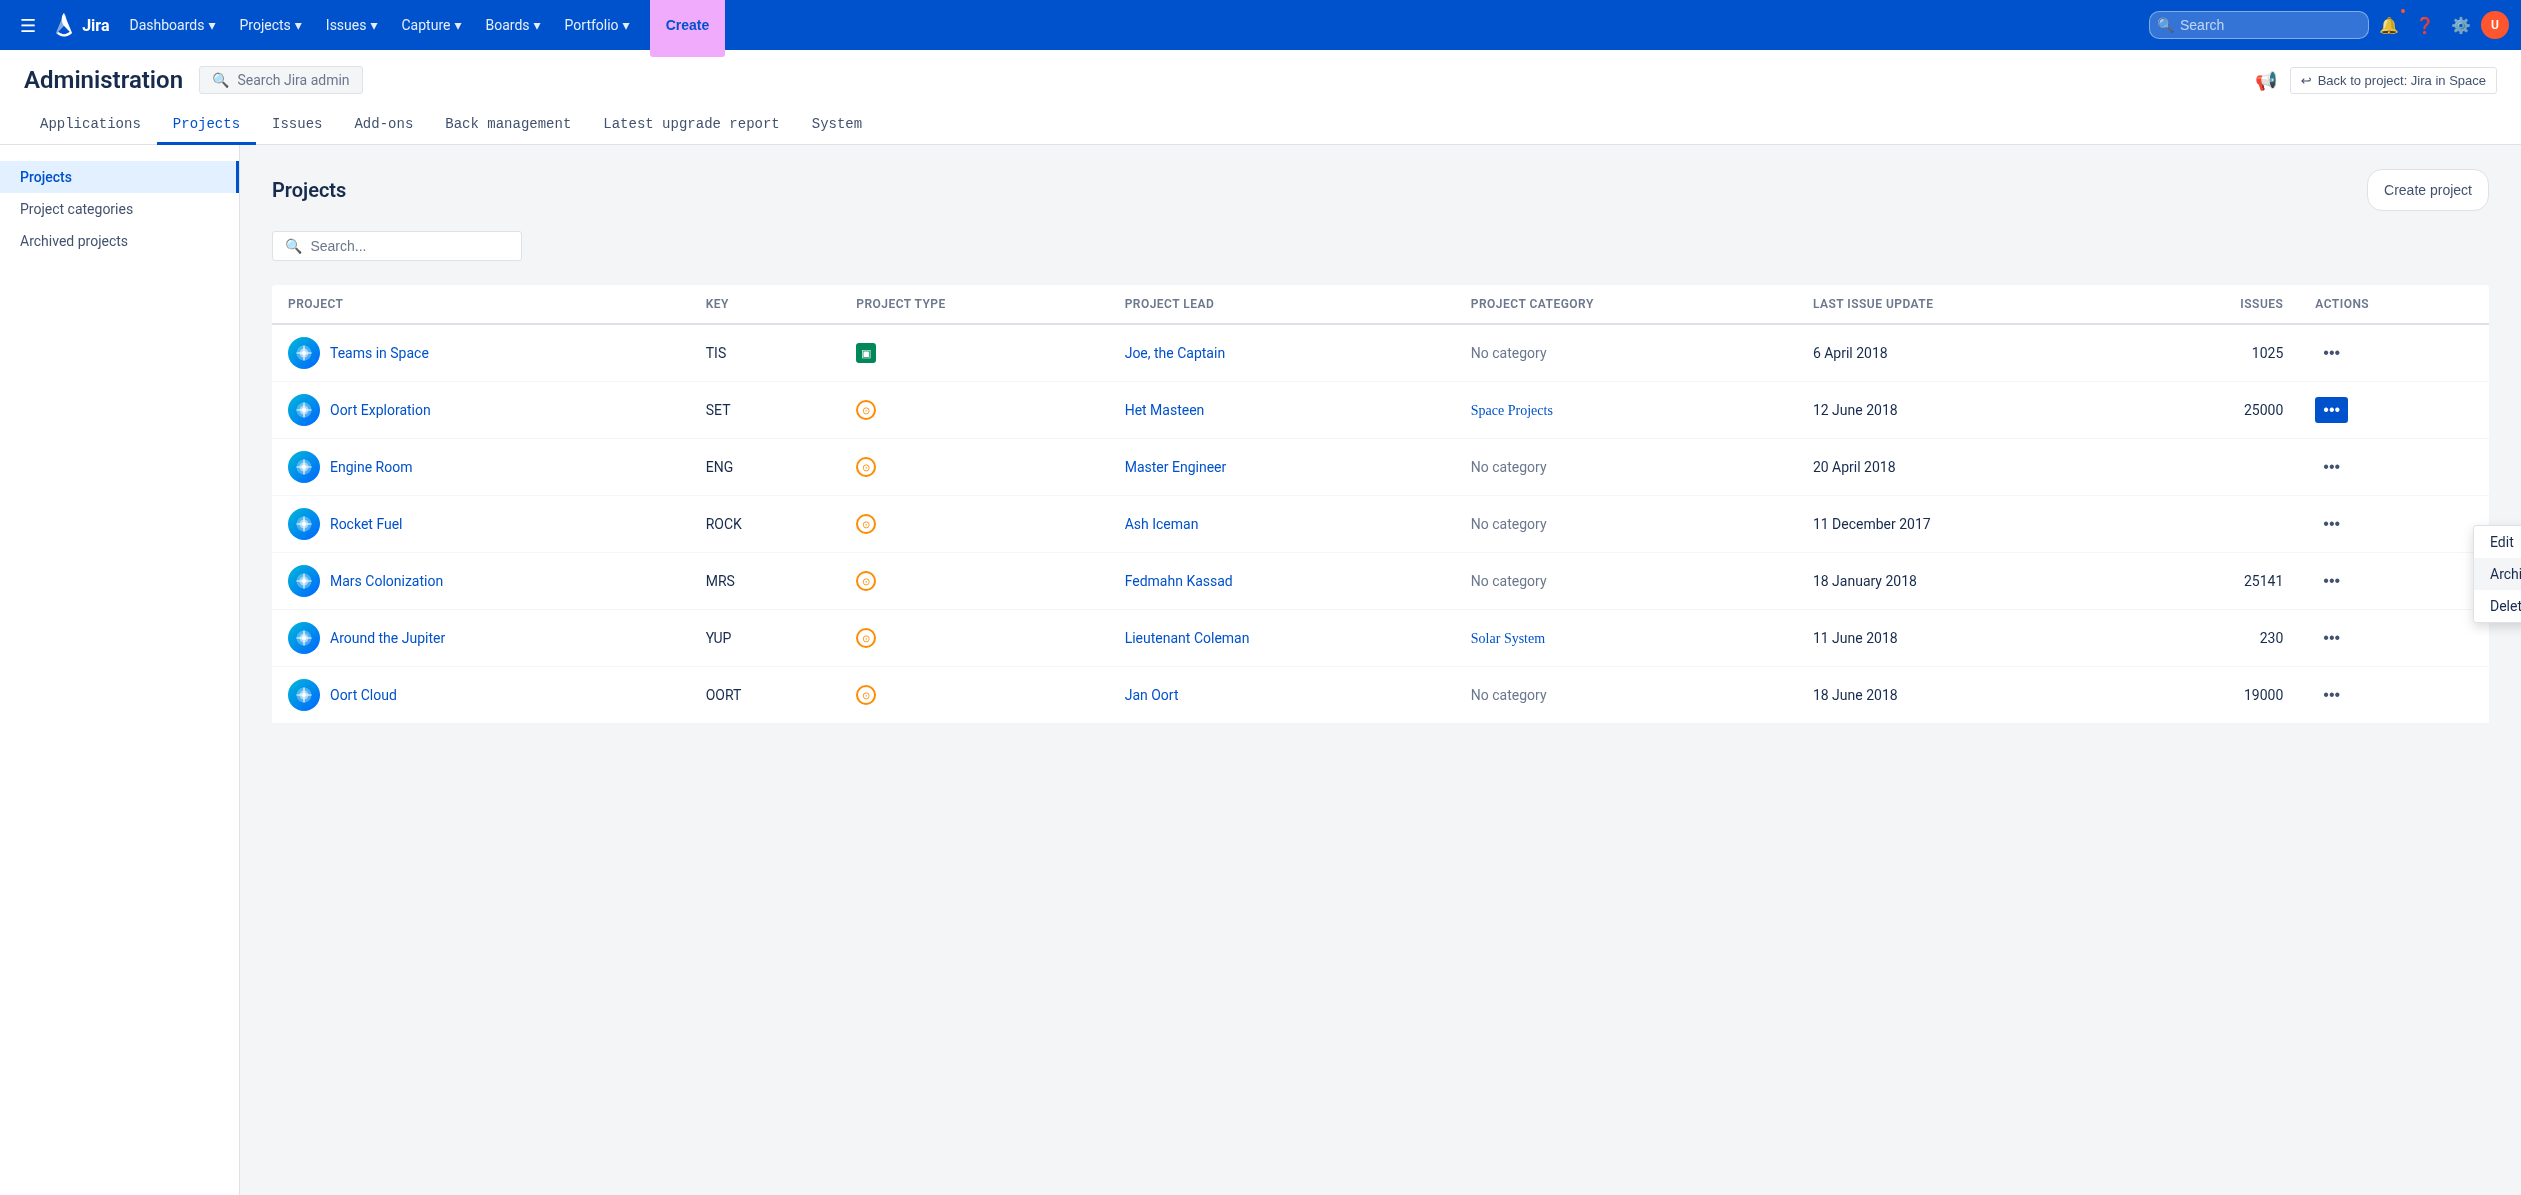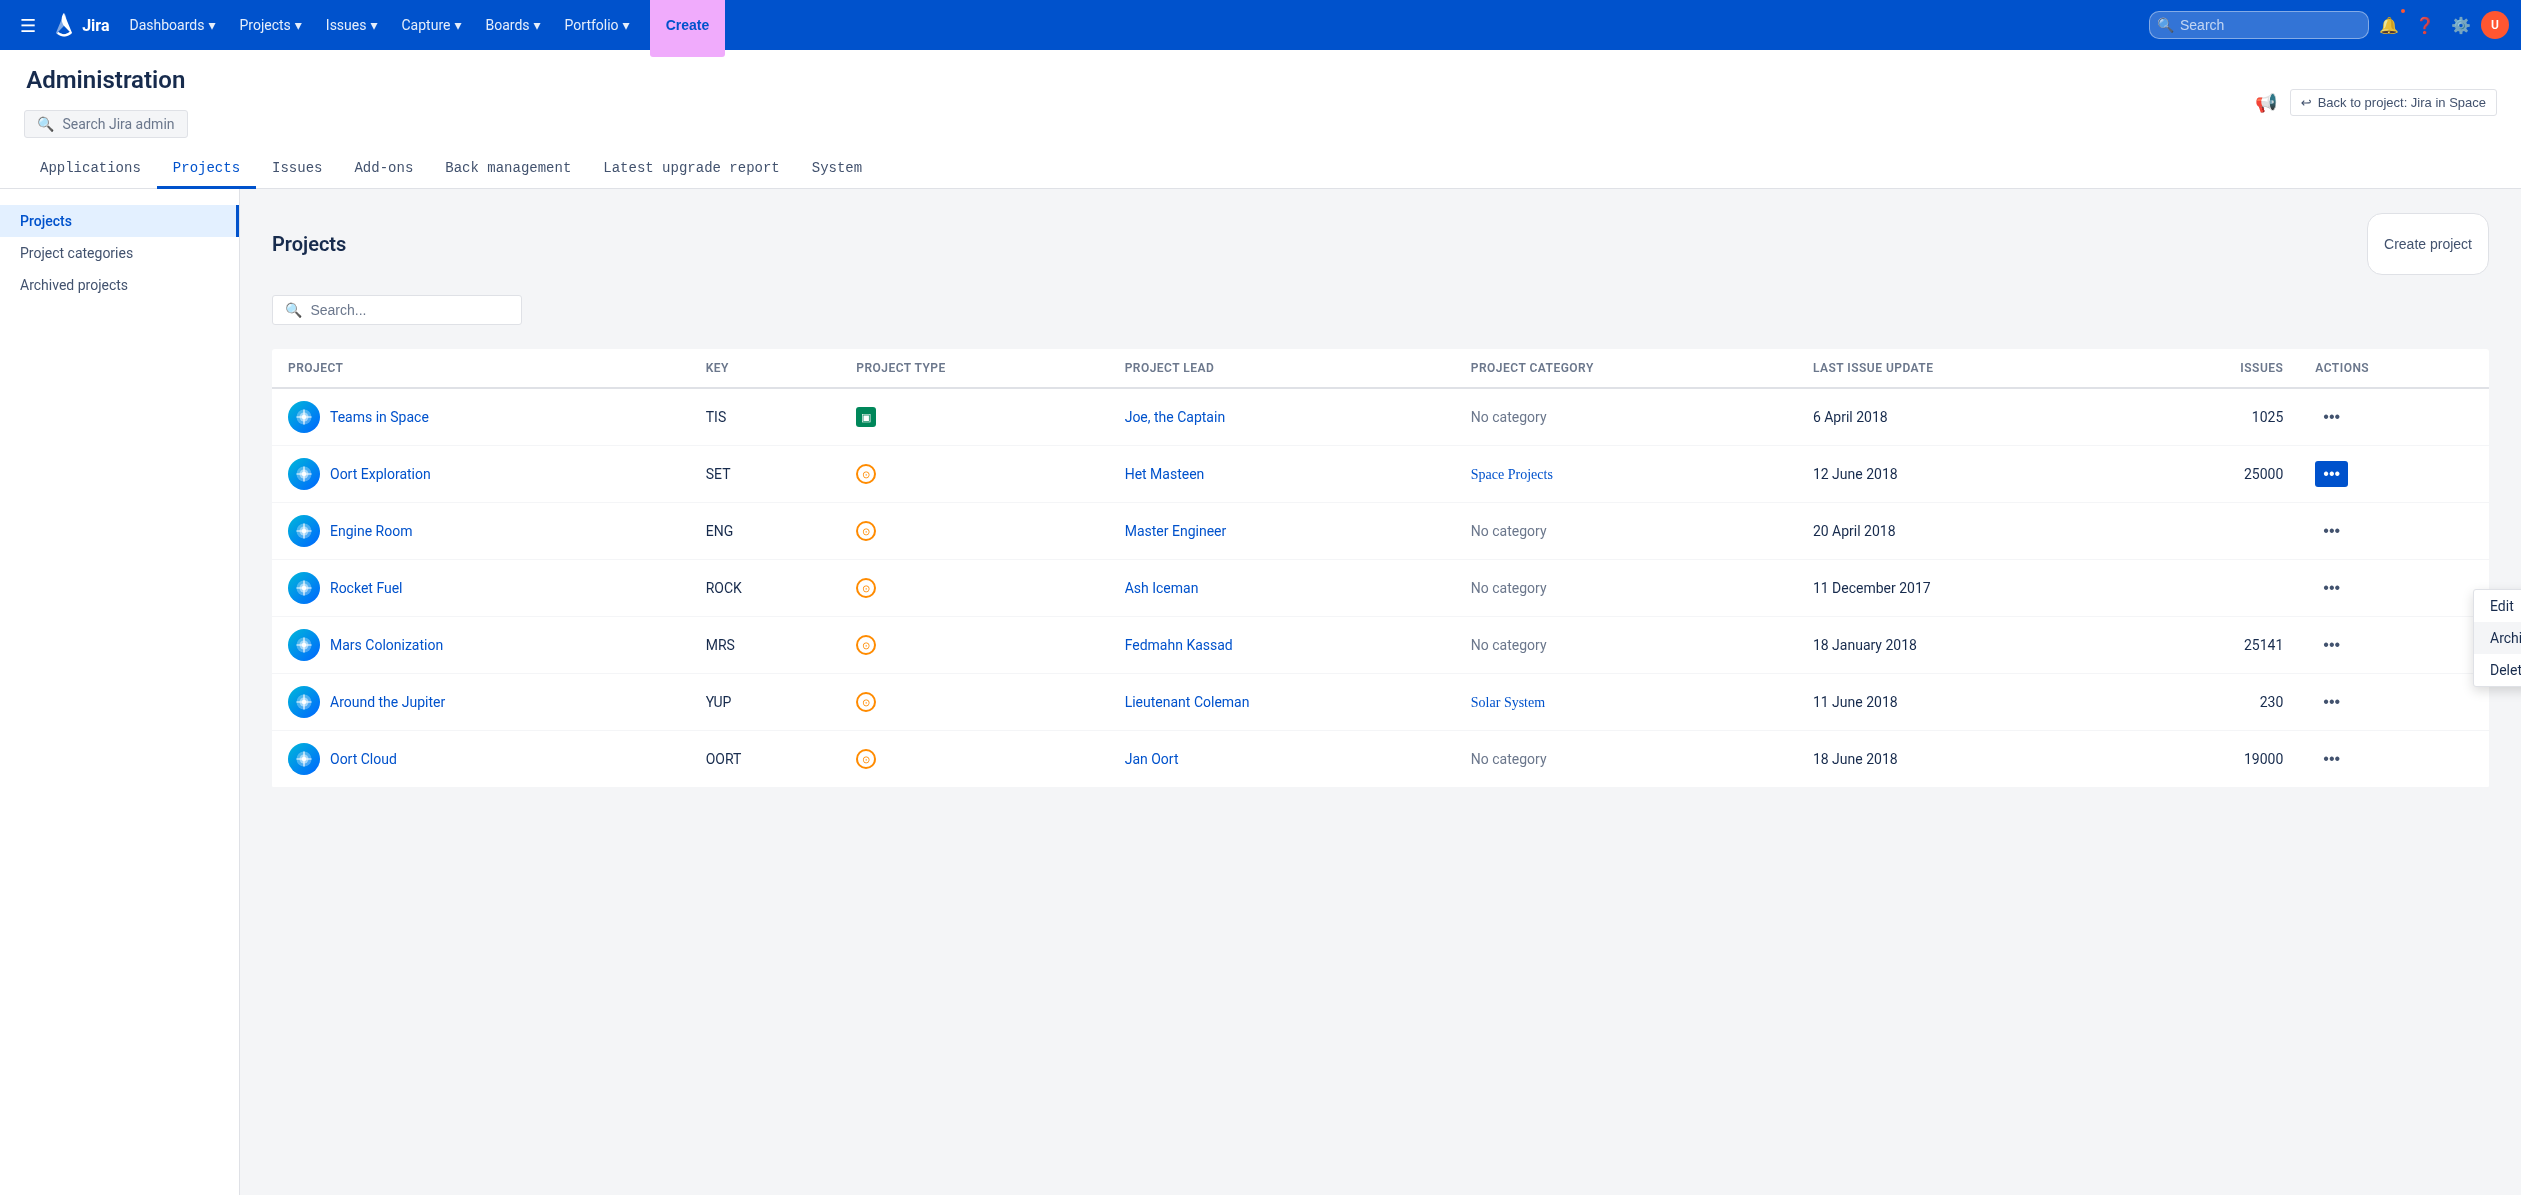--- a/index.html
+++ b/index.html
@@ -97,21 +97,21 @@
     .sidebar-item.active { background: #e3f0ff; color: #0052cc; font-weight: 500; border-right: 3px solid #0052cc; }
 
     
     .main-content { flex: 1; padding: 24px 32px; background: #f4f5f7; }
     .main-header { display: flex; justify-content: space-between; align-items: center; margin-bottom: 20px; }
     .main-title { font-size: 20px; font-weight: 600; color: #172b4d; }
     .create-project-btn {
       background: white;
       border: 1px solid #dfe1e6;
       border-radius: 15px;
-      padding: 22px 16px;
+      padding: 12px 16px;
       font-size: 14px;
       color: #42526e;
       cursor: pointer;
       font-weight: 500;
     }
 
     
     .projects-search-wrap { margin-bottom: 24px; }
     .projects-search {
       display: flex;
@@ -252,21 +252,21 @@
     <div class="topnav-icon-btn">❓</div>
     <div class="topnav-icon-btn">⚙️</div>
     <div class="topnav-avatar">U</div>
   </div>
 </nav>
 
 <div class="page-wrapper">
 
   <div class="admin-header">
     <div class="admin-header-top">
-      <div style="display:flex;align-items:center;gap:16px;flex-direction:column;">
+      <div style="display:flex;align-items:center;gap:16px;">
         <h1 class="admin-title">Administration</h1>
         <div class="admin-search-bar">
           <span>🔍</span>
           <span>Search Jira admin</span>
         </div>
       </div>
       <div style="display:flex;align-items:center;gap:12px;">
         <div style="color:#42526e;cursor:pointer;font-size:18px;">📢</div>
         <button class="back-to-project">
           <span>↩</span>

